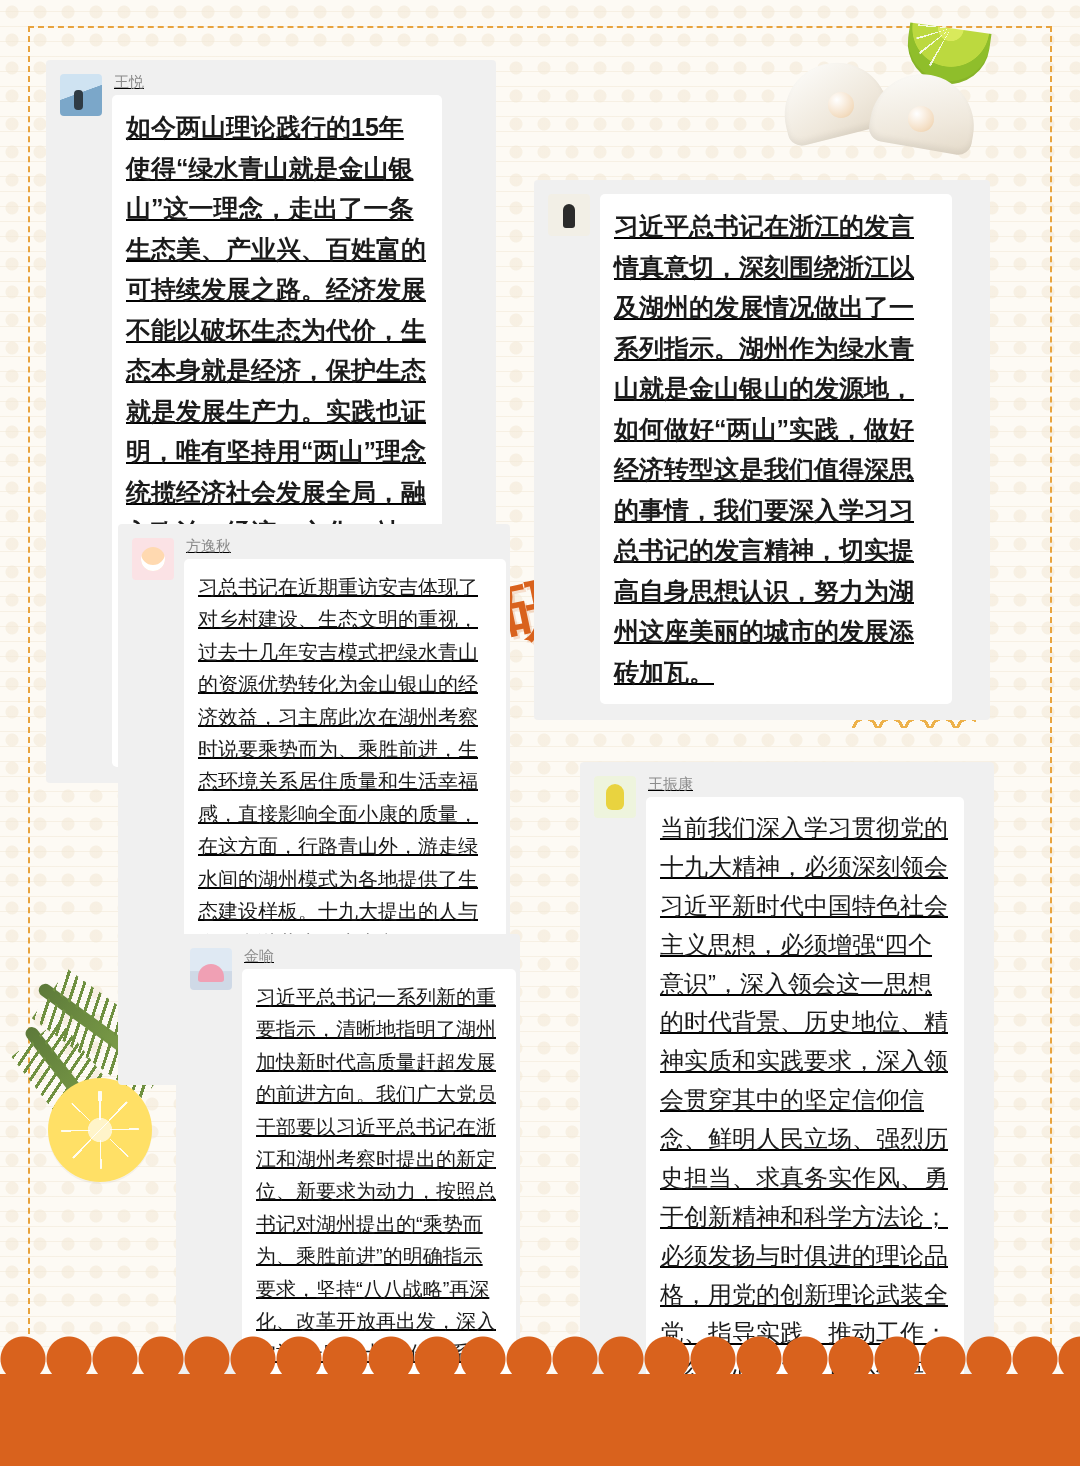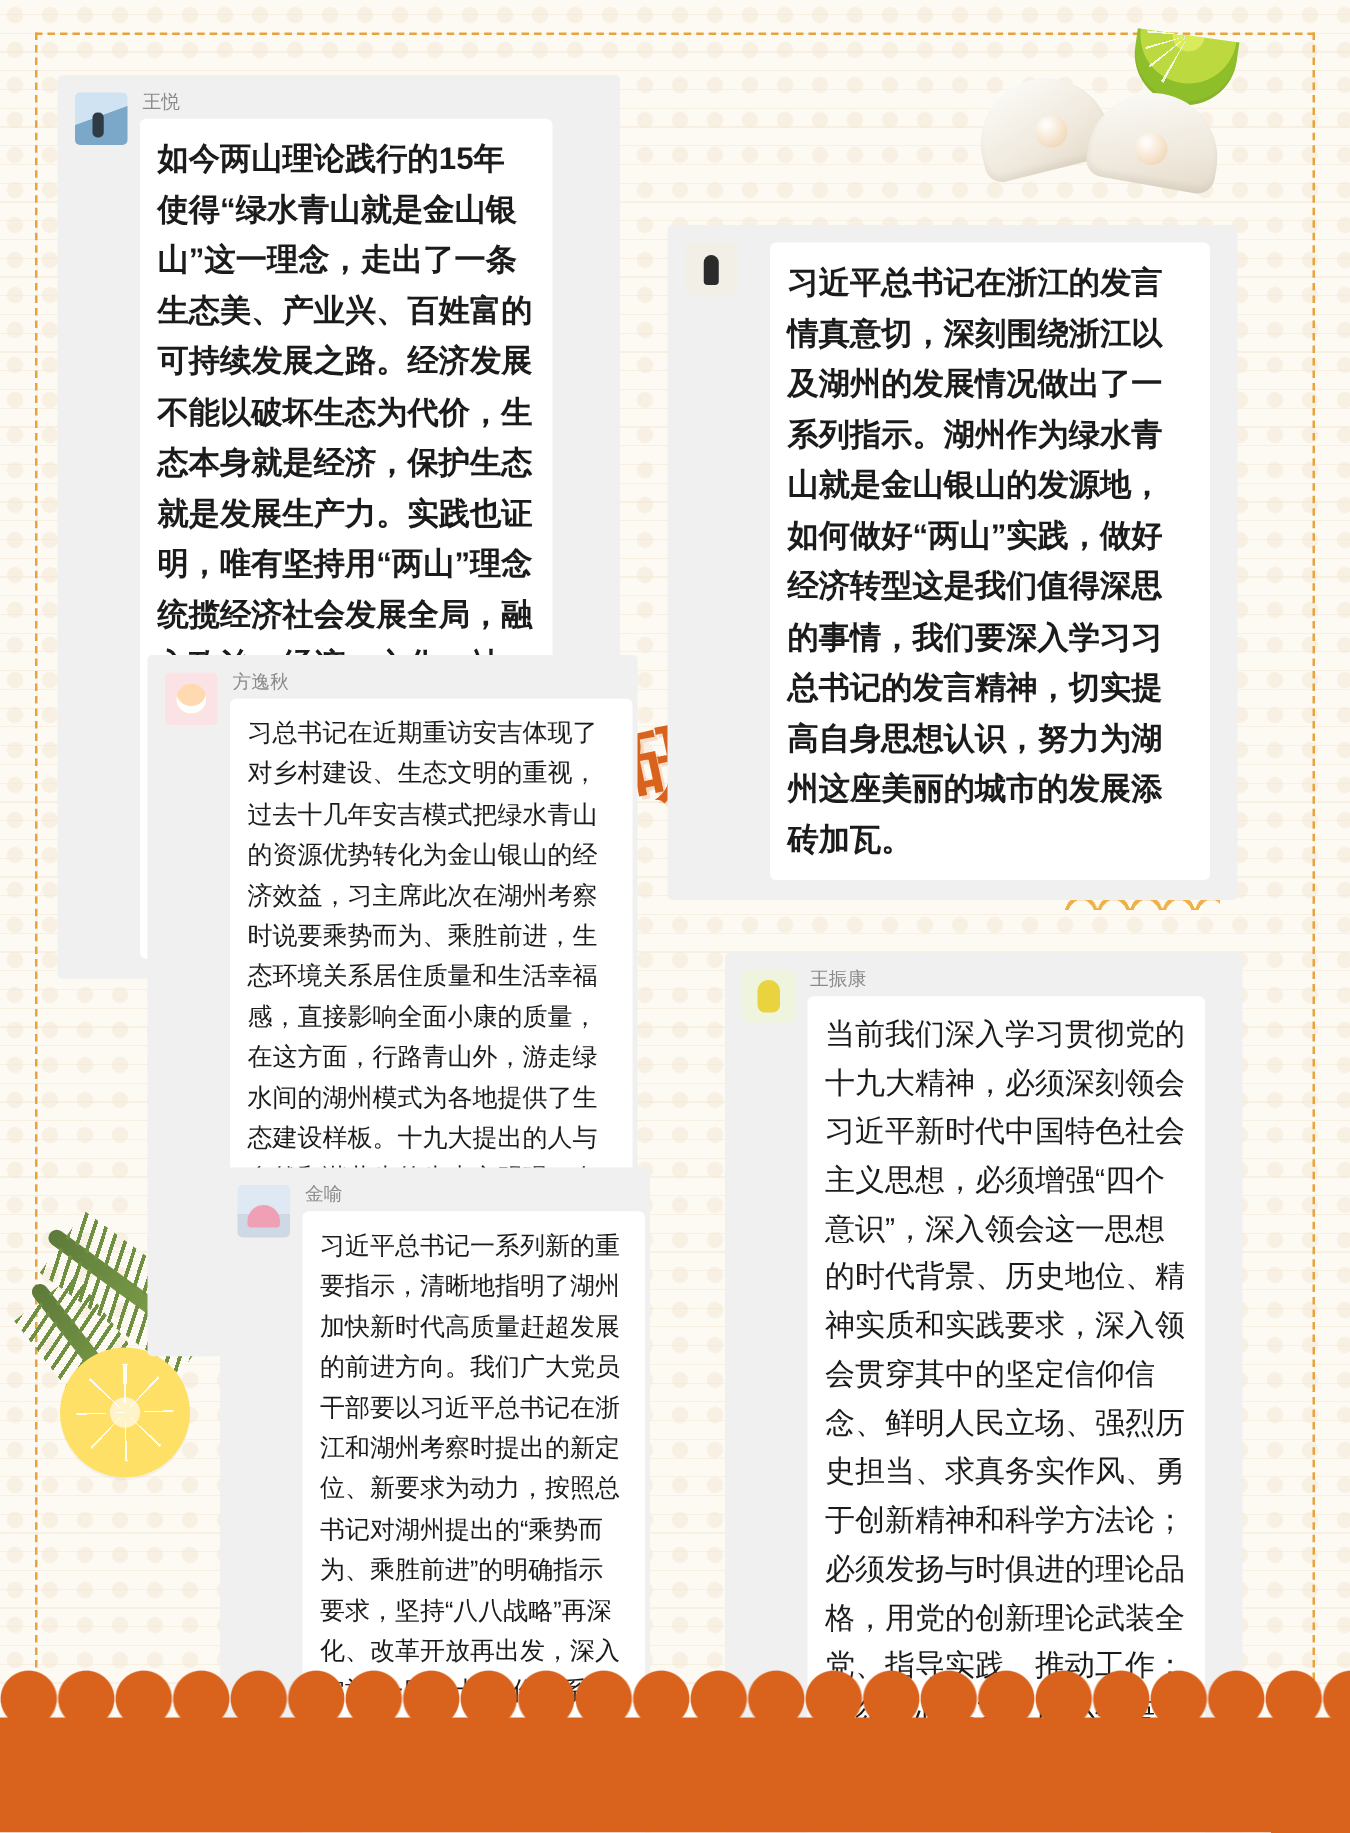--- a/index.html
+++ b/index.html
@@ -158,21 +158,21 @@
   .av-1:after{ content:""; position:absolute; left:14px; top:16px; width:9px; height:20px; background:#2f3b44; border-radius:4px;}
   .av-2 { background:#f2efe6; }
   .av-2:after{ content:""; position:absolute; left:15px; top:10px; width:12px; height:24px; background:#2b2b2b; border-radius:6px 6px 3px 3px;}
   .av-3 { background:#fbe2e5; }
   .av-3:after{ content:""; position:absolute; left:9px; top:9px; width:24px; height:24px; border-radius:50%; background:#ffd9b0; box-shadow:inset 0 -6px 0 #fff;}
   .av-4 { background:linear-gradient(180deg,#dfe9f3 0 55%, #cfd9e6 56% 100%); }
   .av-4:after{ content:""; position:absolute; left:8px; top:16px; width:26px; height:18px; background:#f0a0b4; border-radius:14px 14px 3px 3px;}
   .av-5 { background:#eef4dd; }
   .av-5:after{ content:""; position:absolute; left:12px; top:8px; width:18px; height:26px; background:#e9d33f; border-radius:9px 9px 6px 6px;}
 
-  .msg-col { display:flex; flex-direction:column; gap:6px; min-width:0; }
+  .msg-col { display:flex; flex-direction:column; gap:6px; min-width:0;text-decoration:underline; }
   .nickname {
     font-size:15px; color:#8b8b8b; line-height:1;
     padding-left:2px;
   }
   .bubble {
     background:#ffffff;
     border-radius:5px;
     padding:12px 14px;
     color:#1b1b1b;
     line-height:1.62;
@@ -181,21 +181,21 @@
   }
   .bubble.big  { font-size:25px; font-weight:bold; }
   .bubble.mid  { font-size:24px; }
   .bubble.small{ font-size:20px; }
 
   
   #card-1 { left:46px;  top:60px;  width:450px; }
   #card-1 .bubble { width:330px; }
 
   #card-2 { left:534px; top:180px; width:456px; }
-  #card-2 .bubble { width:352px;margin-left:16px; }
+  #card-2 .bubble { width:352px; }
 
   #card-3 { left:118px; top:524px; width:392px; }
   #card-3 .bubble { width:322px; }
 
   #card-4 { left:176px; top:934px; width:344px; }
   #card-4 .bubble { width:274px; }
 
   #card-5 { left:580px; top:762px; width:414px; }
   #card-5 .bubble { width:318px; }
 </style>

